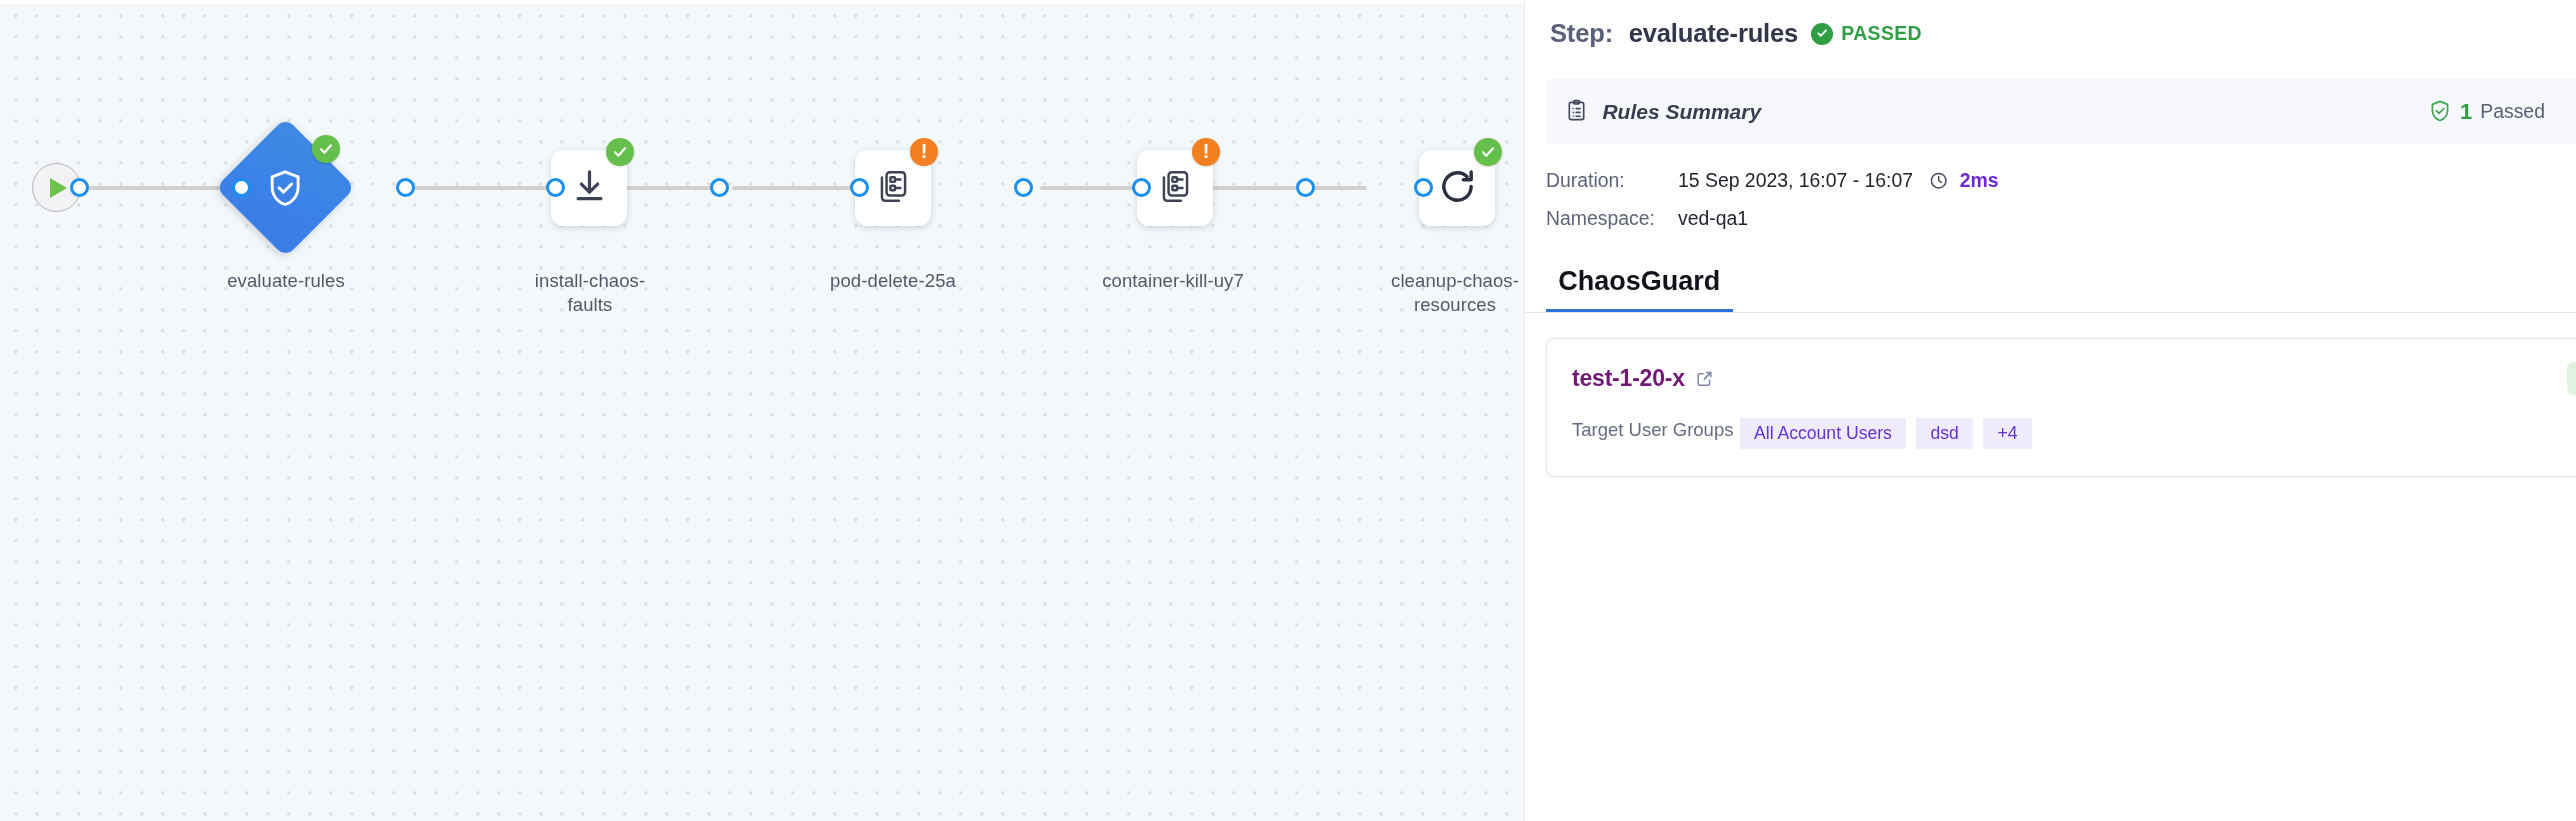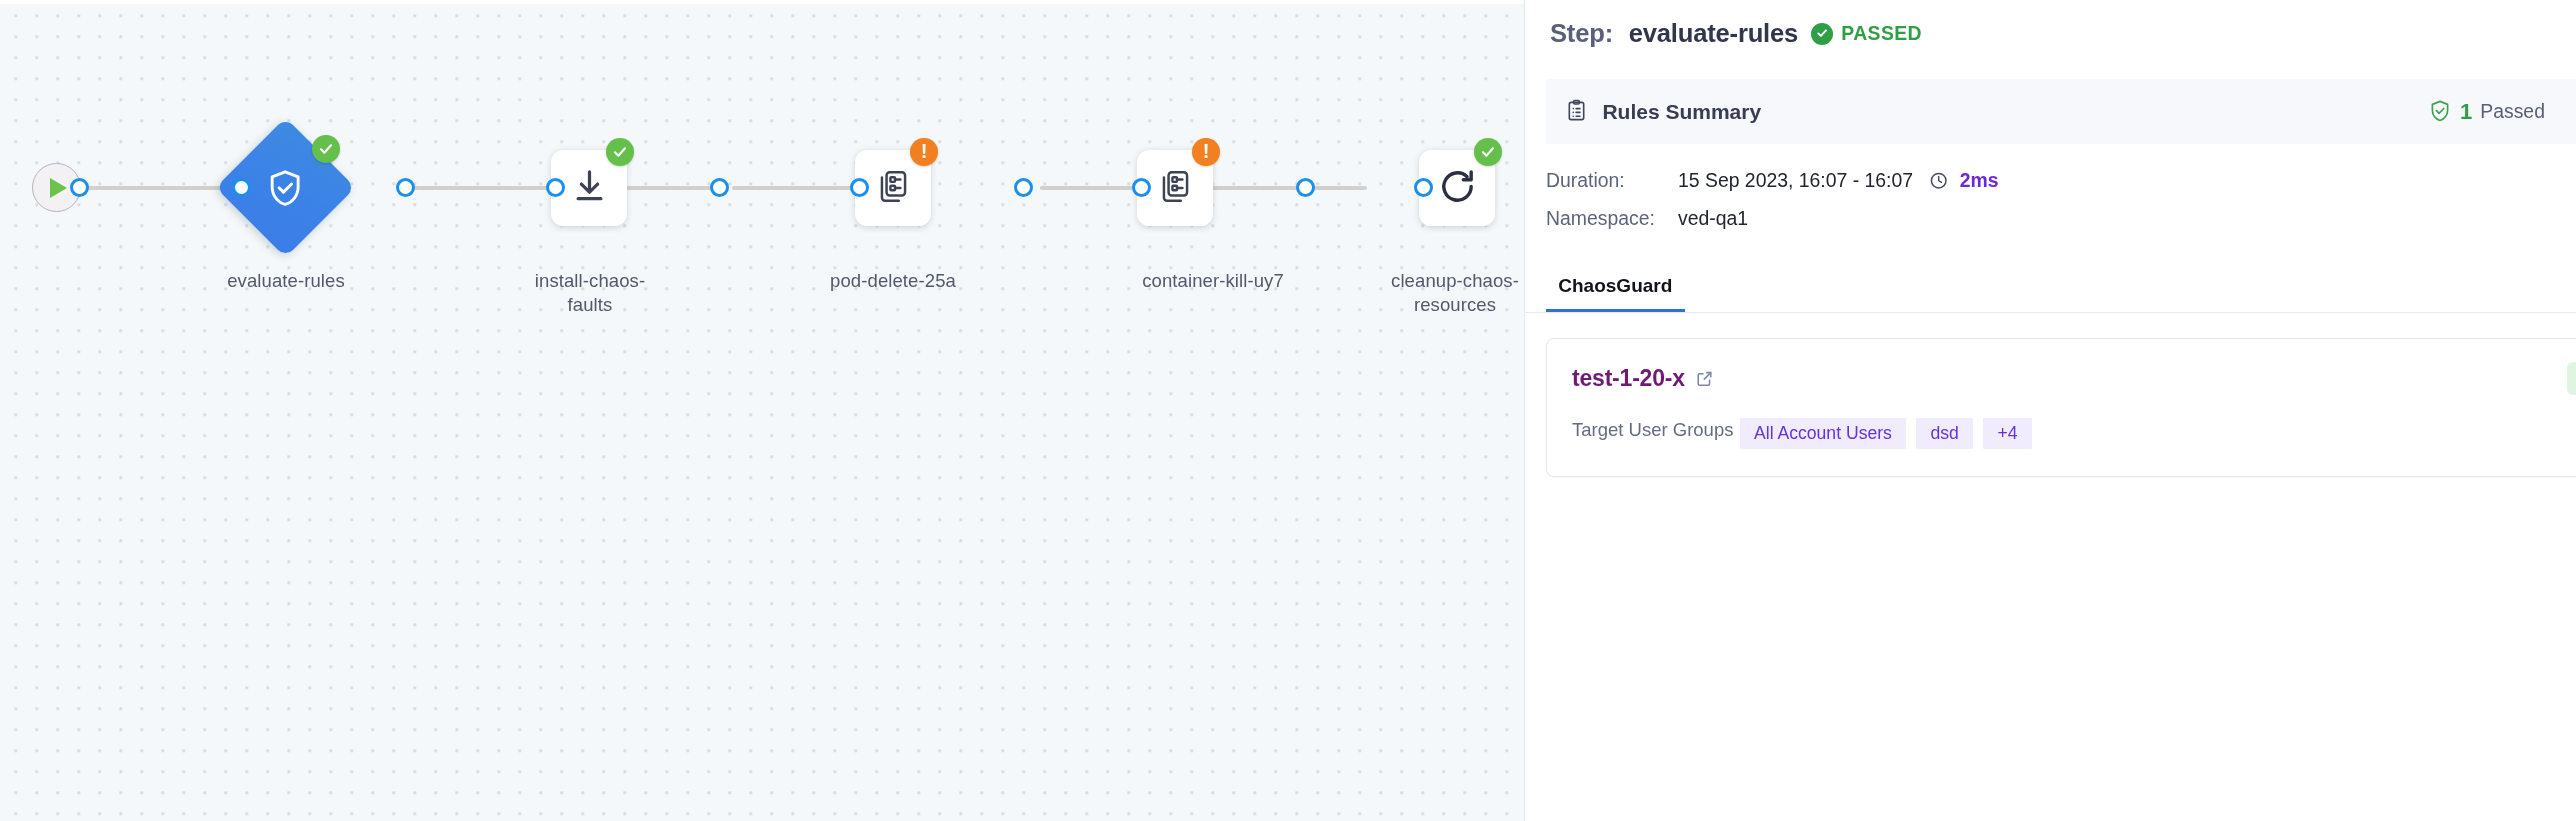--- a/index.html
+++ b/index.html
@@ -98,41 +98,41 @@
   .close-x{
     position:absolute;right:25px;top:14px;width:39px;height:39px;
     display:flex;align-items:center;justify-content:center;cursor:pointer;
   }
 
   .rules-summary{
     margin:12.3px 21px 0 21px;height:65px;background:#f7f8fb;
     display:flex;align-items:center;padding:0 23px 0 19.4px;box-sizing:border-box;
     border-radius:2.6px;
   }
-  .rs-left{display:flex;align-items:center;gap:14px;}
+  .rs-left{display:flex;align-items:center;gap:14px;font-style:italic;}
   .rs-title{font-size:21px;color:#383d52;font-weight:bold;}
   .rs-right{margin-left:auto;display:flex;align-items:center;gap:35px;}
   .rs-stat{display:flex;align-items:center;gap:8px;}
   .rs-num{font-size:22px;font-weight:bold;}
   .rs-num.pass{color:#2f9e44;}
   .rs-num.fail{color:#d62828;}
   .rs-lab{font-size:19.4px;color:#595f75;}
 
   .kv{margin:25px 0 0 21px;display:flex;align-items:center;}
   .kv2{margin-top:15px;}
   .kv-key{width:132px;font-size:19.4px;color:#5d6478;}
   .kv-val{font-size:19.4px;color:#21252e;display:flex;align-items:center;gap:11px;}
   .dur-ms{font-weight:bold;color:#6d28d9;}
 
   .tabs{
     margin-top:30px;border-bottom:0.9px solid #e6e8ef;height:53px;
     display:flex;align-items:flex-end;padding-left:21px;box-sizing:border-box;
   }
   .tab{
-    font-size:19px;color:#10131a;font-weight:bold;padding:0 12.3px 12.3px 12.3px;
+    font-size:27px;color:#10131a;font-weight:bold;padding:0 12.3px 12.3px 12.3px;
     border-bottom:3.5px solid transparent;cursor:pointer;
   }
   .tab.active{border-bottom-color:#2f72d6;}
 
   .test-card{
     margin:25px 21px 0 21px;border:0.9px solid #e4e7ef;border-radius:8px;
     background:#fff;padding:23px 25px 26.4px 25px;box-sizing:border-box;
     box-shadow:0 0.9px 1.8px rgba(30,40,60,.03);
   }
   .tc-head{display:flex;align-items:center;}
@@ -249,21 +249,21 @@
               <path d="M13 7.5h3.5M13 13h3.5"></path>
             </svg>
           </span>
         </div>
         <div class="status-badge st-orange" style="left:55px;top:-12.3px;">
           <span class="st-bang">!</span>
         </div>
       </div>
       <div class="port" style="left:1132px;"></div>
       <div class="port" style="left:1296px;"></div>
-      <div class="node-label" style="left:1098px;top:269px;margin-left:40px;">container-kill-uy7</div>
+      <div class="node-label" style="left:1098px;top:269px;">container-kill-uy7</div>
 
       <div class="node" style="left:1419px;top:150px;">
         <div class="node-box">
           <span>
             <svg width="41" height="41" viewBox="0 0 24 24" fill="none" stroke="#2b3040" stroke-width="2" stroke-linecap="round" stroke-linejoin="round">
               <path d="M20 12a8 8 0 1 1-2.4-5.7"></path>
               <path d="M20 3.5V8h-4.6"></path>
             </svg>
           </span>
         </div>

